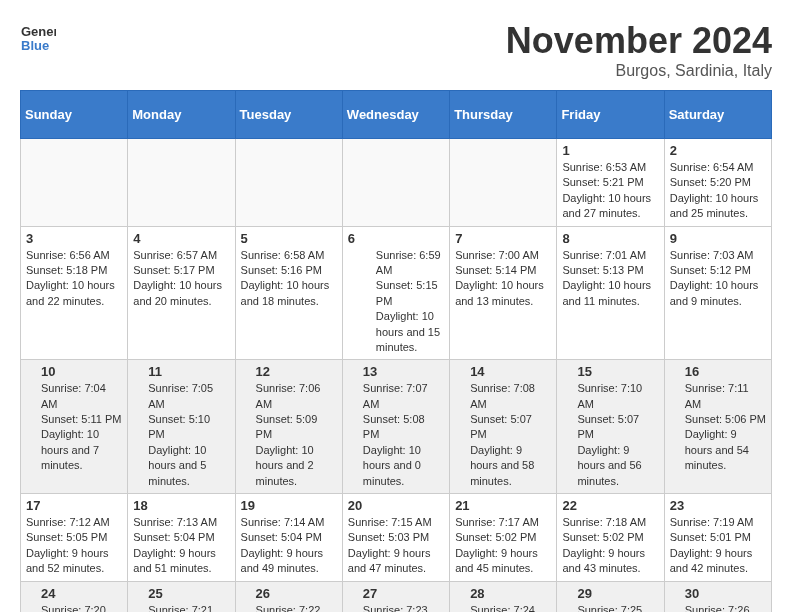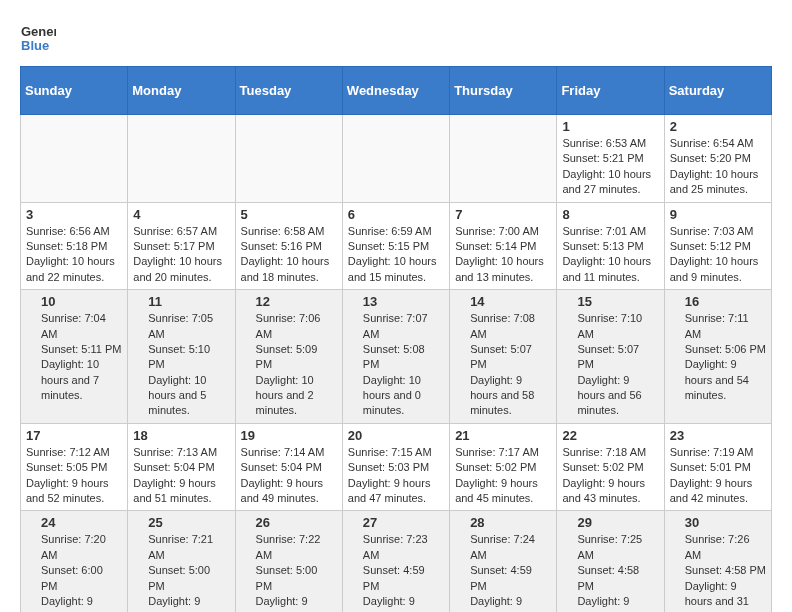--- a/index.html
+++ b/index.html
@@ -78,20 +78,22 @@
 <body>
 
 <div class="header-area">
   <div class="logo">
   <svg width="36" height="36" viewBox="0 0 36 36">
     <text x="1" y="16" font-size="13" font-weight="bold" fill="#333" font-family="Arial">General</text>
     <text x="1" y="30" font-size="13" font-weight="bold" fill="#3a7bca" font-family="Arial">Blue</text>
   </svg>
 </div>
   <div class="title-area">
+    <div class="month-title">November 2024</div>
+    <div class="location-title">Burgos, Sardinia, Italy</div>
   </div>
 </div>
 
 <table>
   <thead>
     <tr>
     <th>Sunday</th>
         <th>Monday</th>
         <th>Tuesday</th>
         <th>Wednesday</th>
@@ -134,21 +136,21 @@
 Daylight: 10 hours and 20 minutes.</div>
         </td>
         <td>
           <span class="day-num">5</span>
           <div class="day-info" style="white-space: pre-line;">Sunrise: 6:58 AM
 Sunset: 5:16 PM
 Daylight: 10 hours and 18 minutes.</div>
         </td>
         <td>
           <span class="day-num">6</span>
-          <div class="day-info" style="white-space: pre-line;">Sunrise: 6:59 AM
+          <div class="day-info" style="white-space: pre-line; margin-left: 28px;">Sunrise: 6:59 AM
 Sunset: 5:15 PM
 Daylight: 10 hours and 15 minutes.</div>
         </td>
         <td>
           <span class="day-num">7</span>
           <div class="day-info" style="white-space: pre-line;">Sunrise: 7:00 AM
 Sunset: 5:14 PM
 Daylight: 10 hours and 13 minutes.</div>
         </td>
         <td>

